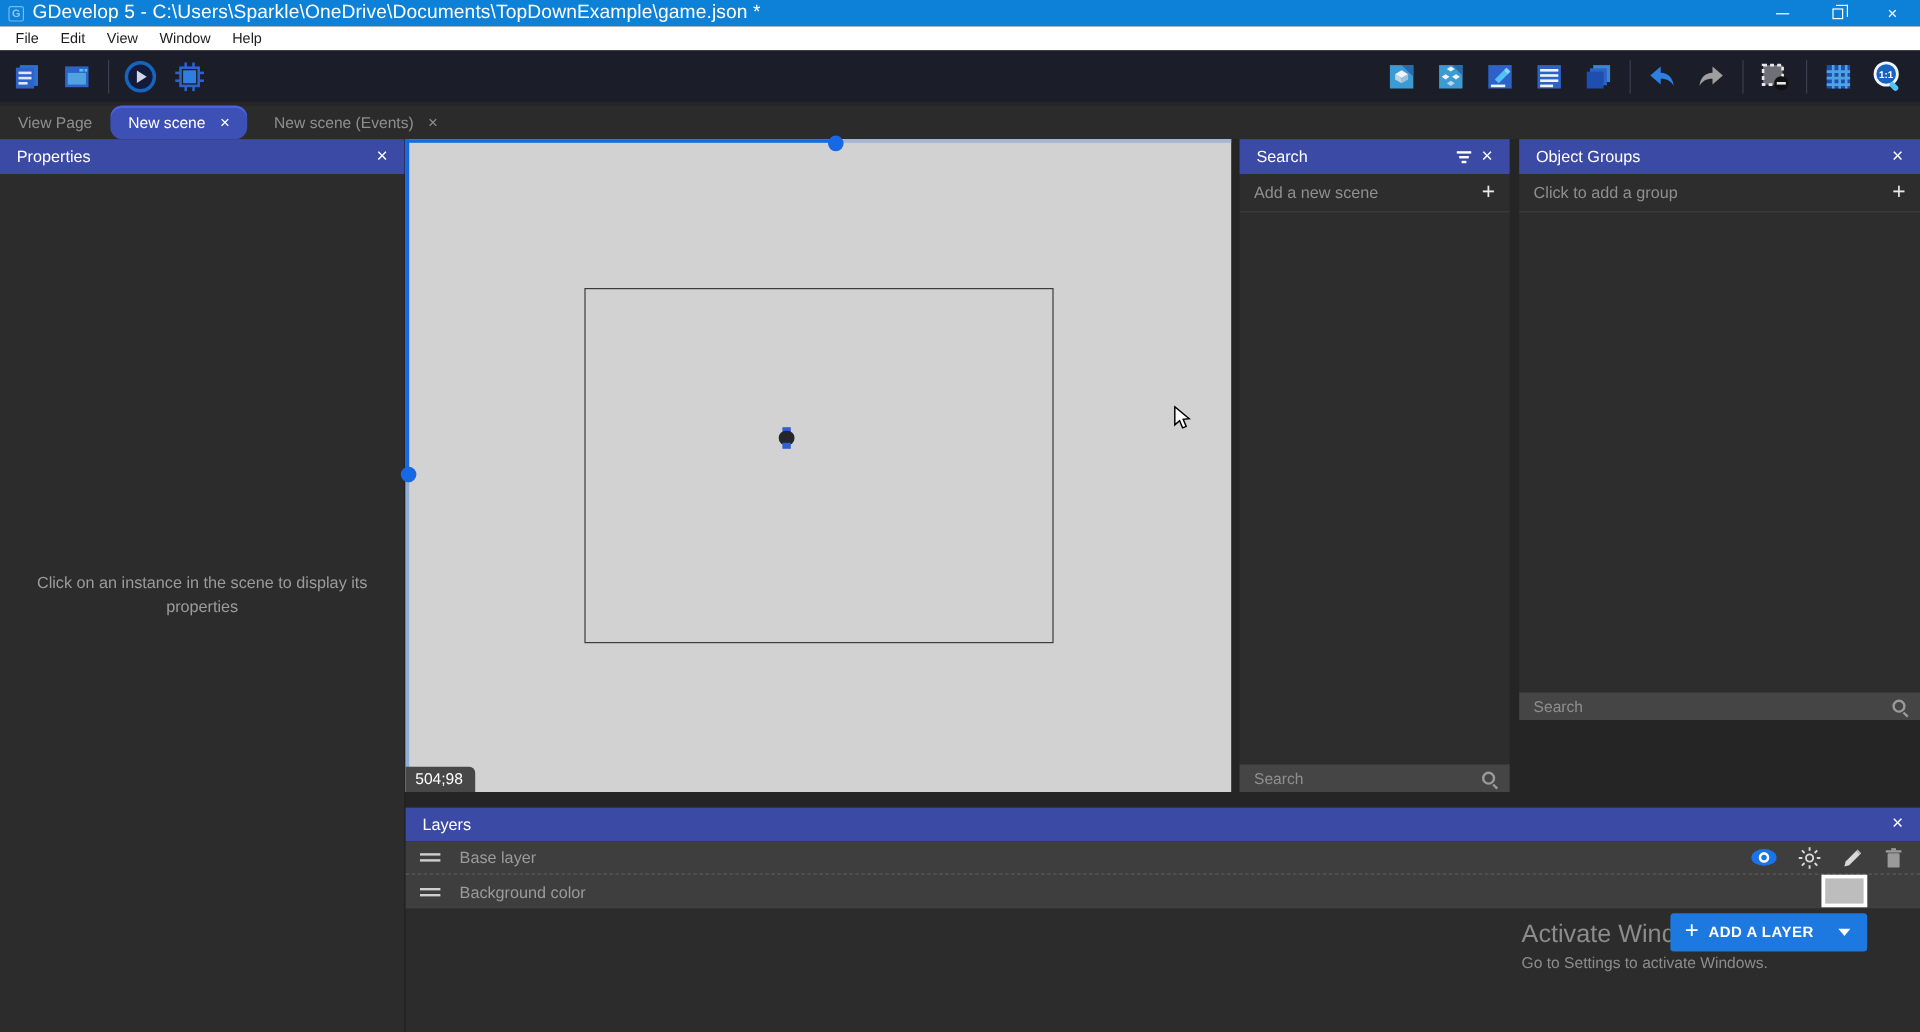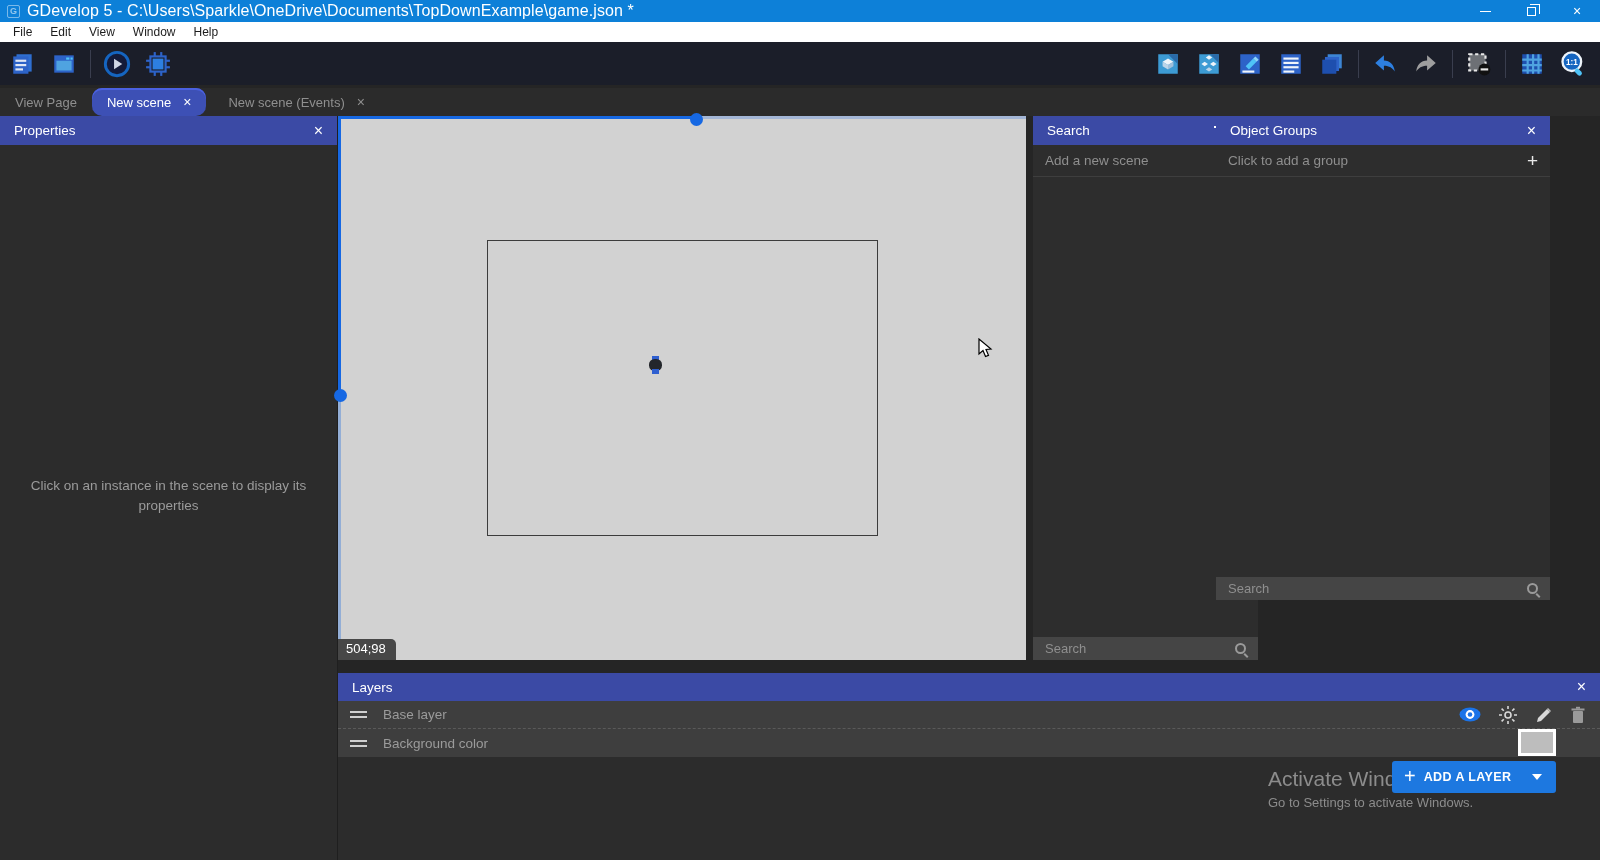--- a/index.html
+++ b/index.html
@@ -78,21 +78,21 @@
   .add-label { flex:1; text-align:left; color:#8f8f8f; font-size:13.5px; }
   .kebab { display:flex; flex-direction:column; gap:2px; padding:0 3px; }
   .kebab i { width:3px; height:3px; border-radius:50%; background:#e8e8e8; }
   .plus-glyph { color:#e8e8e8; font-size:19px; line-height:19px; font-weight:400; }
   .mini-sprite { position:relative; width:9px; height:13px; margin-left:4px; }
   .mini-sprite .pt { position:absolute; left:2px; top:0; width:5px; height:4px; background:#2f5fd0; }
   .mini-sprite .pm { position:absolute; left:0; top:2px; width:9px; height:9px; background:#23262b; border-radius:45%; }
   .mini-sprite .pb { position:absolute; left:2px; bottom:0; width:5px; height:4px; background:#2f5fd0; }
 
   
-  .groups { position:absolute; left:1216px; top:116px; width:334px; height:484px; background:#2d2d2d; }
+  .groups { position:absolute; left:1266px; top:116px; width:334px; height:484px; background:#2d2d2d; }
 
   
   .layers { position:absolute; left:338px; top:660px; width:1262px; height:196px; background:#2c2c2c;margin-top:13px; }
   .layer-rows { background:#3e3e3e; }
   .layer-row { height:28px; display:flex; align-items:center; padding:0 14px 0 12px; border-bottom:1px dashed #5a5a5a; color:#9b9b9b; font-size:13.5px; }
   .layer-row:last-child { border-bottom:none; }
   .drag-handle { display:flex; flex-direction:column; gap:3px; margin-right:16px; }
   .drag-handle i { width:17px; height:2px; background:#cfcfcf; }
   .layer-actions { margin-left:auto; display:flex; align-items:center; gap:17px; }
   .color-swatch { position:absolute; right:44px; top:56px; width:38px; height:27px; background:#bdbdbd; border:3px solid #ffffff; }

